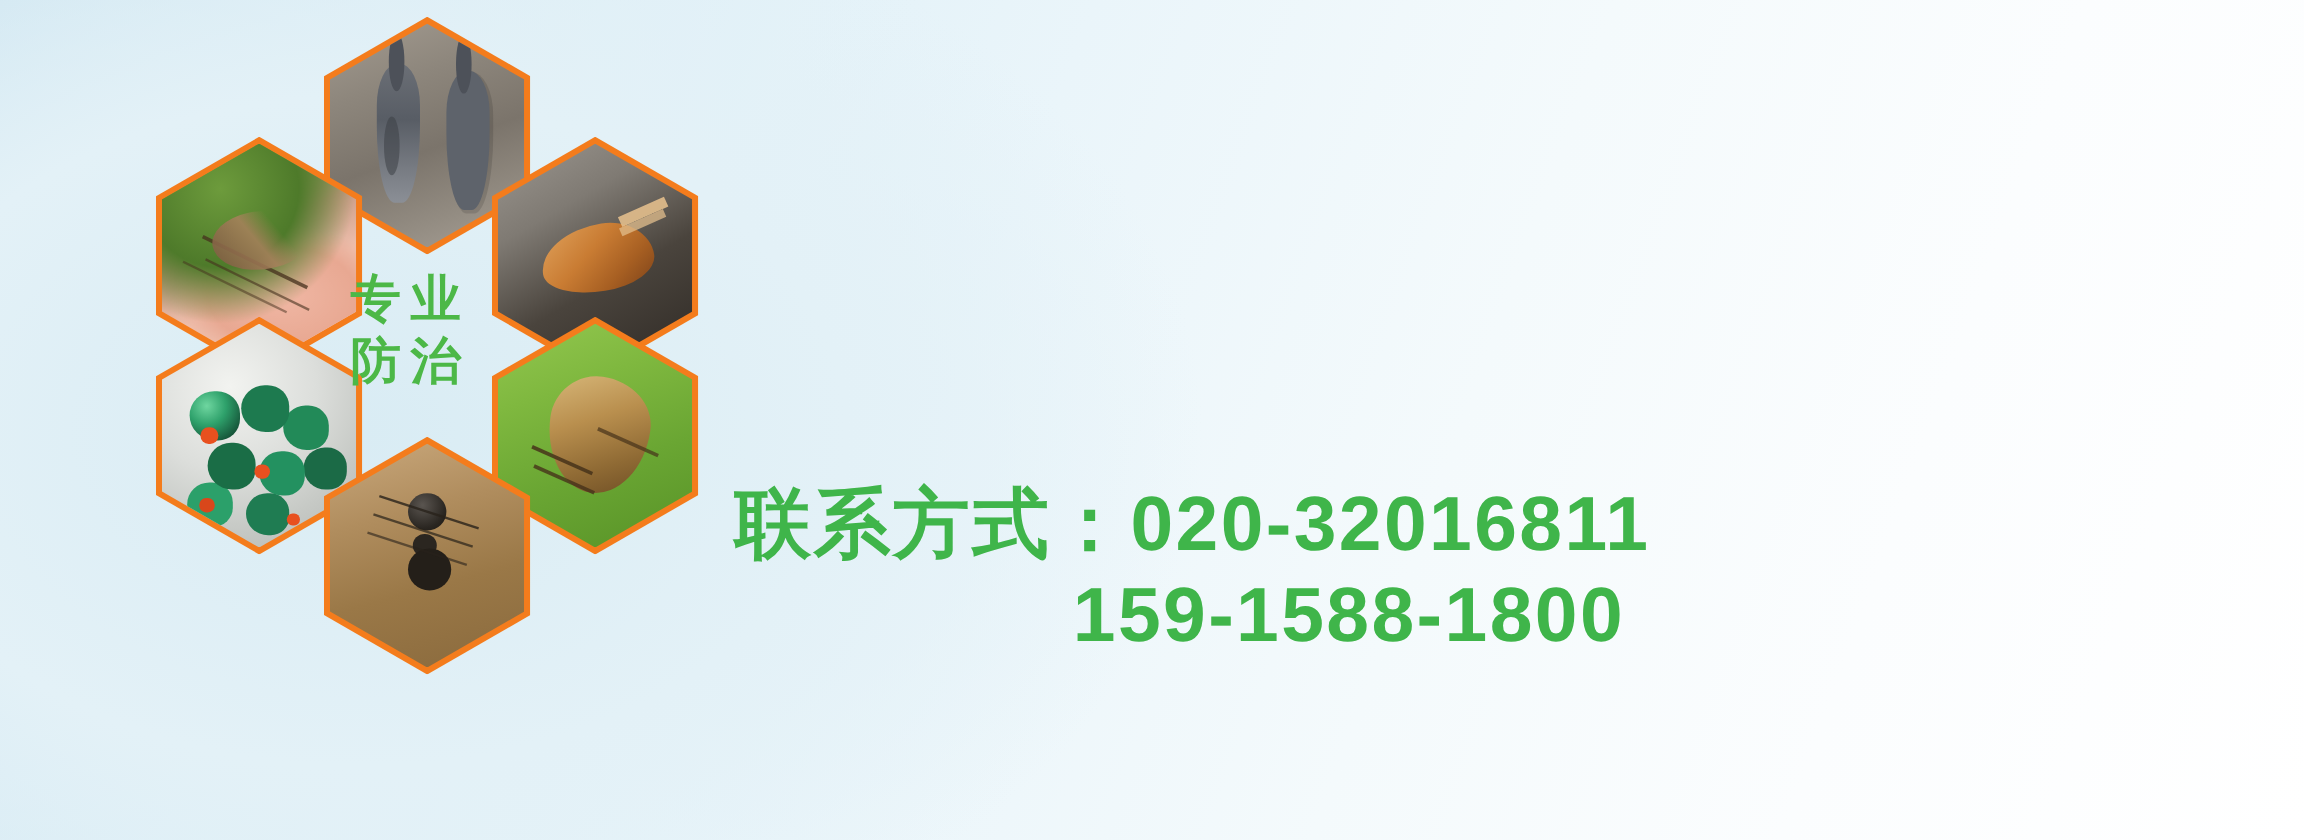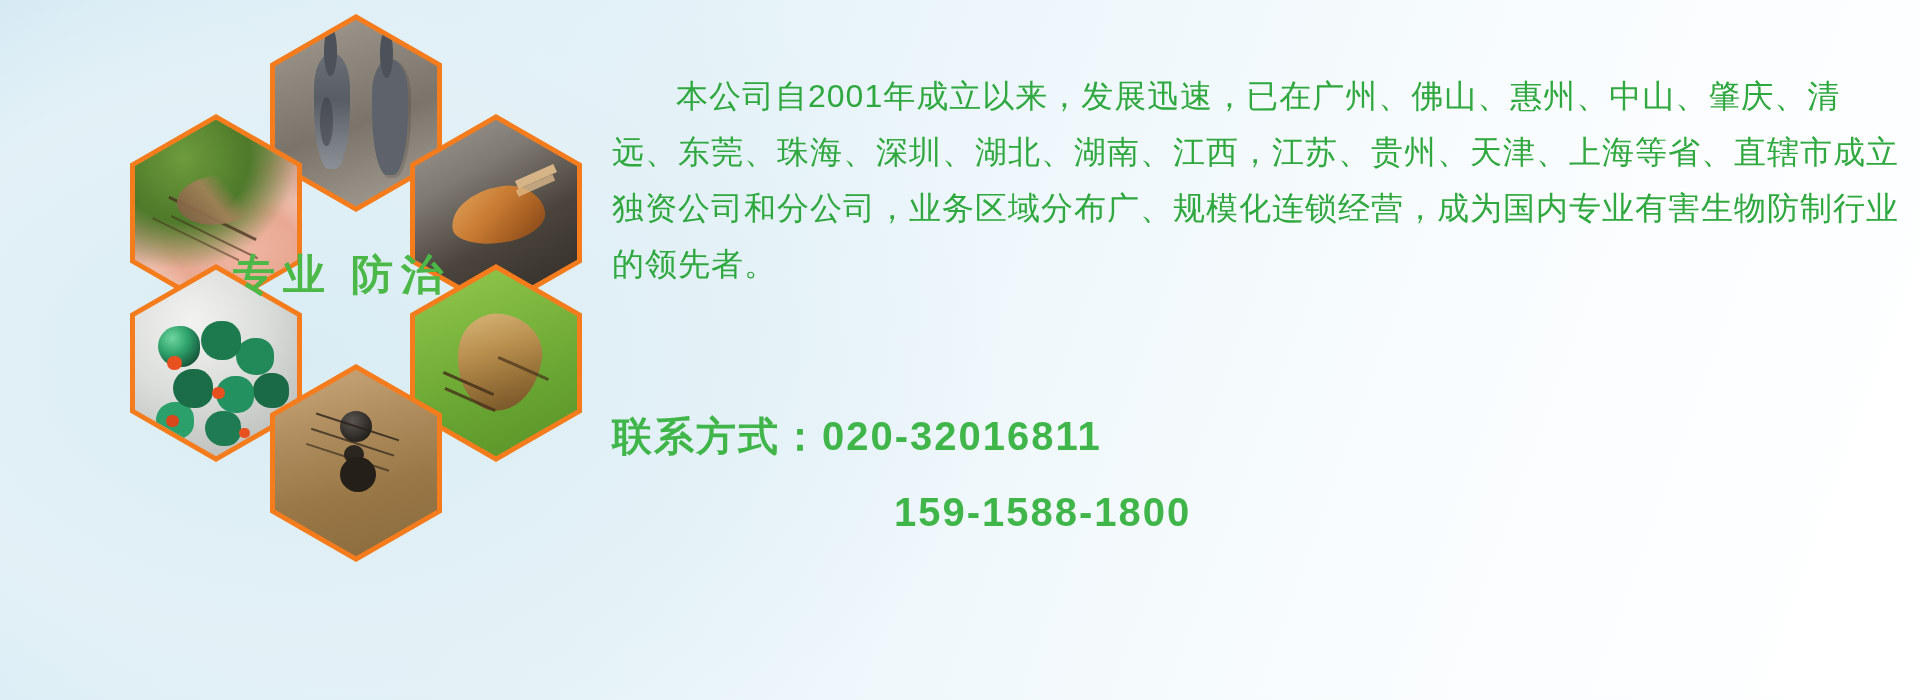--- a/index.html
+++ b/index.html
@@ -229,20 +229,21 @@
   }
 
   
   #hex-label {
     position: absolute;
     left: 164px;
     top: 162px;
     width: 172px;
     height: 198px;
     display: flex;
+    flex-direction: column;
     align-items: center;
     justify-content: center;
     gap: 10px;
   }
   .hex-label-line {
     color: #4cb847;
     font-size: 42px;
     font-weight: bold;
     letter-spacing: 8px;
     text-indent: 8px;
@@ -265,21 +266,21 @@
     text-indent: 64px;
     font-weight: 500;
   }
 
   #contact-block {
     position: absolute;
     left: 612px;
     top: 398px;
     width: 1290px;
     color: #3fb54a;
-    font-size: 40px;
+    font-size: 64px;
     font-weight: bold;
     line-height: 76px;
     letter-spacing: 2px;
   }
   #contact-line-1 { white-space: nowrap; }
   #contact-line-2 {
     white-space: nowrap;
     padding-left: 282px;
   }
 </style>
@@ -326,22 +327,19 @@
       </div>
     </div>
 
     <div id="hex-label">
       <div class="hex-label-line">专业</div>
       <div class="hex-label-line">防治</div>
     </div>
 
   </div>
 
-  <div id="copy-block">
-    <p id="about-paragraph">本公司自2001年成立以来，发展迅速，已在广州、佛山、惠州、中山、肇庆、清远、东莞、珠海、深圳、湖北、湖南、江西，江苏、贵州、天津、上海等省、直辖市成立独资公司和分公司，业务区域分布广、规模化连锁经营，成为国内专业有害生物防制行业的领先者。</p>
-  </div>
 
   <div id="contact-block">
     <div id="contact-line-1">联系方式：020-32016811</div>
     <div id="contact-line-2">159-1588-1800</div>
   </div>
 
 </div>
 
 </body></html>

